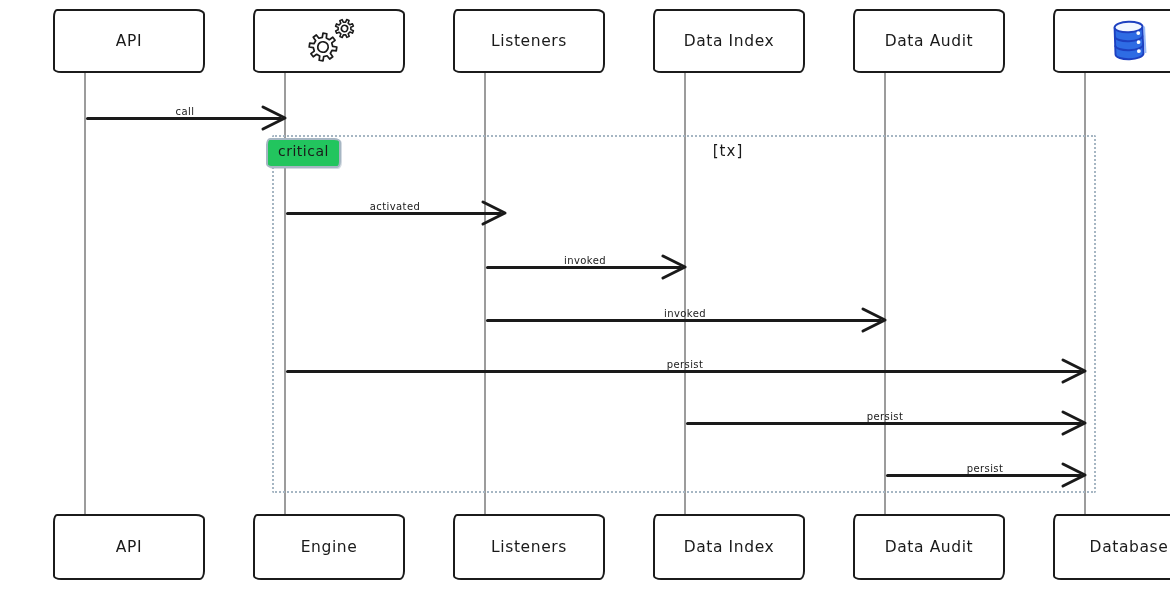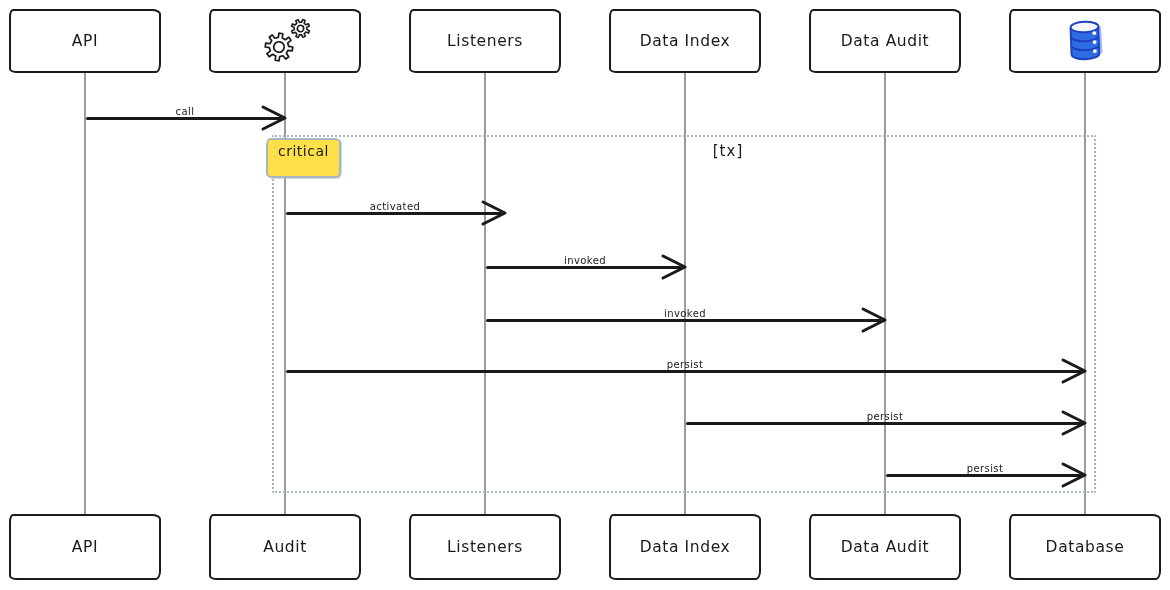--- a/index.html
+++ b/index.html
@@ -15,20 +15,21 @@
   .actor{
     position:absolute;
     width:152px;
     background:#ffffff;
     border:2.4px solid #1b1b1b;
     border-radius:4px 9px 5px 8px / 8px 5px 9px 4px;
     display:flex;align-items:center;justify-content:center;
     font-size:15.5px;letter-spacing:.6px;
     box-sizing:border-box;
     z-index:3;
+    margin-left:44px;
   }
   .actor-top{top:9px;height:64px;}
   .actor-bottom{top:514px;height:66px;}
   
   .lifeline{
     position:absolute;top:73px;height:442px;width:2px;
     background:#9c9c9c;z-index:0;
   }
   
   .msg{position:absolute;height:30px;z-index:2;}
@@ -43,22 +44,22 @@
     letter-spacing:.4px;white-space:nowrap;
   }
   
   .frame{
     position:absolute;left:272px;top:135px;width:824px;height:358px;
     border:2.5px dotted #a6b6c3;border-radius:2px;
     box-sizing:border-box;z-index:1;
   }
   .frame-label{
     position:absolute;left:266px;top:138px;
-    background:#fde047;border:2px solid #a6b6c3;border-radius:4px 7px 4px 7px/7px 4px 7px 4px;
-    padding:3px 10px 17px 10px;font-size:14px;letter-spacing:.5px;
+    background:#22c55e;border:2px solid #a6b6c3;border-radius:4px 7px 4px 7px/7px 4px 7px 4px;
+    padding:3px 10px 7px 10px;font-size:14px;letter-spacing:.5px;
     z-index:4;box-shadow:1px 1px 0 rgba(160,175,190,.45);
   }
   .frame-cond{
     position:absolute;left:668px;top:142px;width:120px;
     text-align:center;font-size:15px;letter-spacing:1px;z-index:2;
   }
   svg{display:block;}
 </style>
 </head>
 <body>
@@ -193,21 +194,21 @@
           <path d="M5,4 L27,15 L5,26" fill="none" stroke="#1a1a1a" stroke-width="3" stroke-linecap="round" stroke-linejoin="round"></path>
         </svg>
     </span>
     <span class="lbl">persist</span>
   </div>
 
   <div class="actor actor-bottom" style="left:9px">
     <span>API</span>
   </div>
   <div class="actor actor-bottom" style="left:209px">
-    <span>Audit</span>
+    <span>Engine</span>
   </div>
   <div class="actor actor-bottom" style="left:409px">
     <span>Listeners</span>
   </div>
   <div class="actor actor-bottom" style="left:609px">
     <span>Data Index</span>
   </div>
   <div class="actor actor-bottom" style="left:809px">
     <span>Data Audit</span>
   </div>

